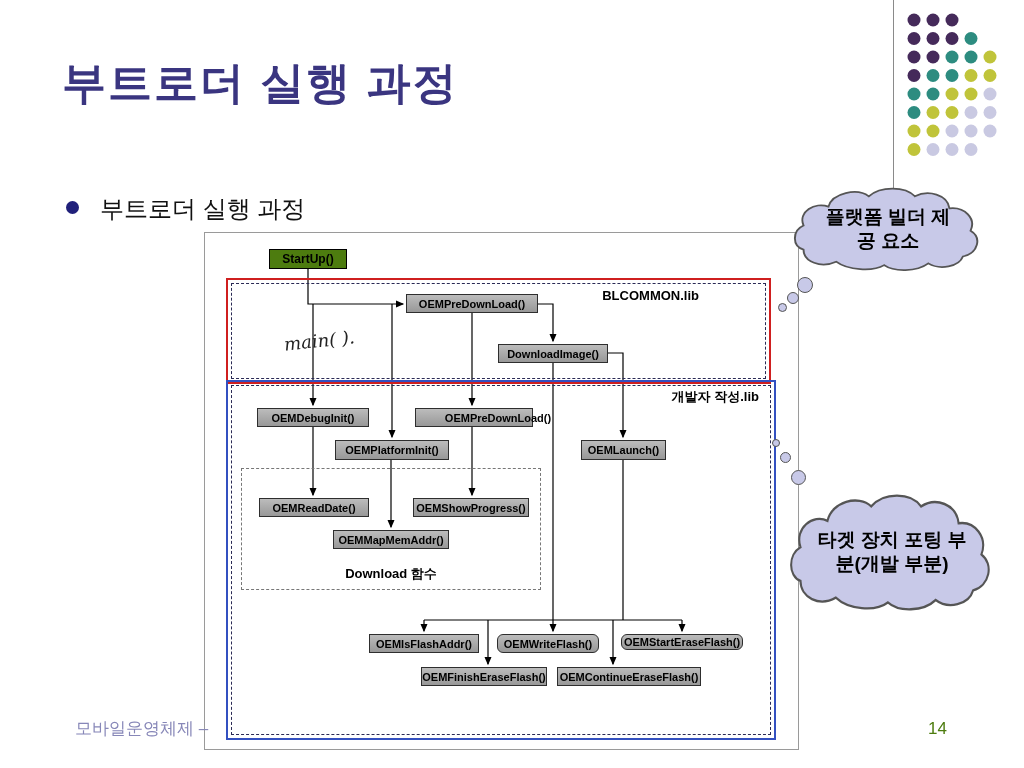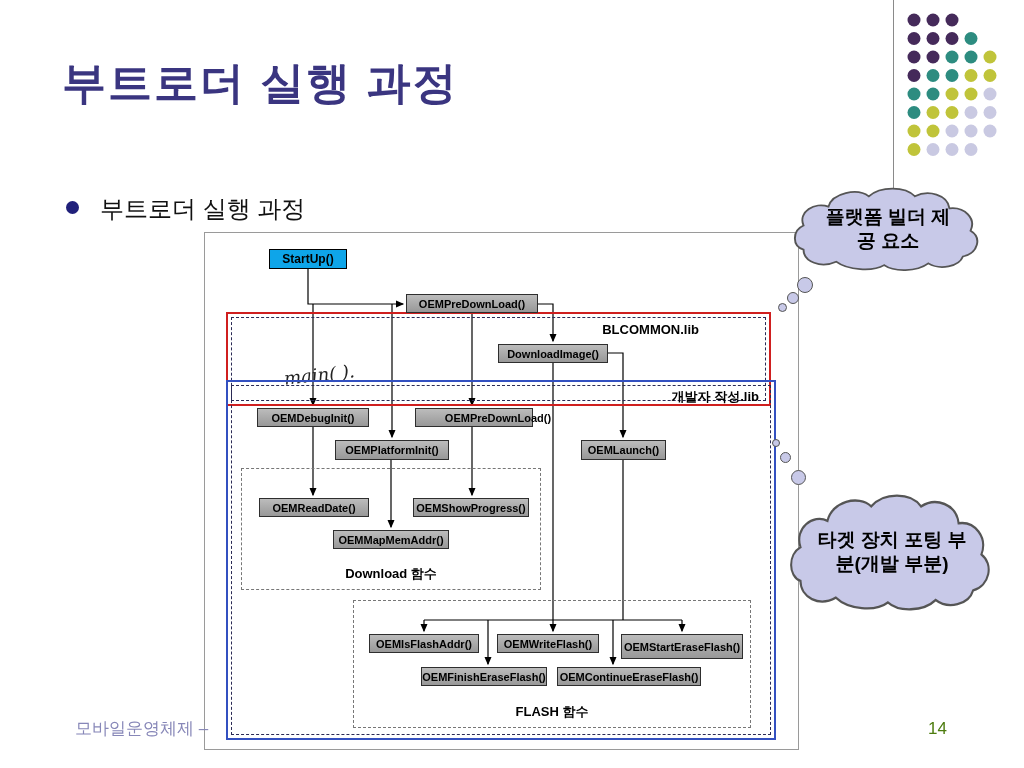--- a/index.html
+++ b/index.html
@@ -16,24 +16,24 @@
   #vrule{left:893px;top:0;width:1px;height:190px;background:#8a8a8a;}
   #dots-svg{left:906px;top:12px;}
 
   
   #frame{left:204px;top:232px;width:593px;height:516px;border:1px solid #9a9a9a;background:#fff;}
   #arrows{left:0;top:0;}
 
   .node{position:absolute;background:linear-gradient(#bcbcbc,#989898);border:1px solid #2e2e2e;
         display:flex;align-items:center;justify-content:center;
         font-size:11px;font-weight:bold;color:#000;box-sizing:border-box;}
-  .node.white{background:#0ea5e9;border:1px solid #000;font-size:12px;}
+  .node.white{background:#4d7c0f;border:1px solid #000;font-size:12px;}
 
   .region{position:absolute;box-sizing:border-box;}
-  #region-blcommon{left:21px;top:45px;width:545px;height:94px;border:2px solid #cf1f1f;margin-top:34px;}
+  #region-blcommon{left:21px;top:45px;width:545px;height:106px;border:2px solid #cf1f1f;}
   #region-developer{left:21px;top:147px;width:550px;height:360px;border:2px solid #3350c0;}
   .inner-dashed{position:absolute;left:3px;top:3px;right:3px;bottom:3px;border:1px dashed #2a2a55;}
   .region-label{position:absolute;font-size:13px;font-weight:bold;color:#000;}
   #label-blcommon{right:70px;top:8px;}
   #label-developer{right:15px;top:6px;}
 
   .group{position:absolute;border:1px dashed #777;box-sizing:border-box;padding-left:34px;}
   #group-download{left:36px;top:235px;width:300px;height:122px;}
   #group-flash{left:148px;top:367px;width:398px;height:128px;}
   .group-label{position:absolute;bottom:6px;left:0;width:100%;text-align:center;
@@ -134,37 +134,34 @@
   </div>
 
   <div class="region" id="region-developer">
     <div class="inner-dashed"></div>
     <div class="region-label" id="label-developer">개발자 작성.lib</div>
   </div>
 
   <div class="group" id="group-download">
     <div class="group-label">Download 함수</div>
   </div>
-  <div class="group" id="group-flash">
-    <div class="group-label">FLASH 함수</div>
-  </div>
 
   <div class="node white" style="left:64px;top:16px;width:78px;height:20px;">StartUp()</div>
   <div class="node" style="left:201px;top:61px;width:132px;height:19px;">OEMPreDownLoad()</div>
   <div class="node" style="left:293px;top:111px;width:110px;height:19px;">DownloadImage()</div>
   <div class="node" style="left:52px;top:175px;width:112px;height:19px;">OEMDebugInit()</div>
   <div class="node" style="left:210px;top:175px;width:118px;height:19px;padding-left:48px;">OEMPreDownLoad()</div>
   <div class="node" style="left:130px;top:207px;width:114px;height:20px;">OEMPlatformInit()</div>
   <div class="node" style="left:376px;top:207px;width:85px;height:20px;">OEMLaunch()</div>
   <div class="node" style="left:54px;top:265px;width:110px;height:19px;">OEMReadDate()</div>
   <div class="node" style="left:208px;top:265px;width:116px;height:19px;">OEMShowProgress()</div>
   <div class="node" style="left:128px;top:297px;width:116px;height:19px;">OEMMapMemAddr()</div>
   <div class="node" style="left:164px;top:401px;width:110px;height:19px;">OEMIsFlashAddr()</div>
-  <div class="node" style="left:292px;top:401px;width:102px;height:19px;">OEMWriteFlash()</div>
-  <div class="node" style="left:416px;top:401px;width:122px;height:25px;">OEMStartEraseFlash()</div>
+  <div class="node" style="left:292px;top:401px;width:102px;height:19px;border-radius:6px;">OEMWriteFlash()</div>
+  <div class="node" style="left:416px;top:401px;width:122px;height:16px;border-radius:6px;">OEMStartEraseFlash()</div>
   <div class="node" style="left:216px;top:434px;width:126px;height:19px;">OEMFinishEraseFlash()</div>
   <div class="node" style="left:352px;top:434px;width:144px;height:19px;">OEMContinueEraseFlash()</div>
 </div>
 
 <div class="abs" style="left:792px;top:186px;width:192px;height:86px;">
   <svg width="192" height="86" viewBox="0 0 200 100" preserveAspectRatio="none">
     <path d="M46,88 C30,96 12,88 12,74 C0,70 0,52 12,46 C6,30 24,18 38,24 C42,8 68,2 80,12 C92,0 118,0 128,12 C142,4 162,10 164,26 C180,24 192,38 186,52 C198,60 194,78 178,82 C174,94 154,98 142,90 C130,100 106,100 96,92 C84,100 58,98 46,88 Z" fill="#c8c9e8" stroke="#555" stroke-width="2"></path>
   </svg>
   <div class="cloud-text">플랫폼 빌더 제공 요소</div>
 </div>

